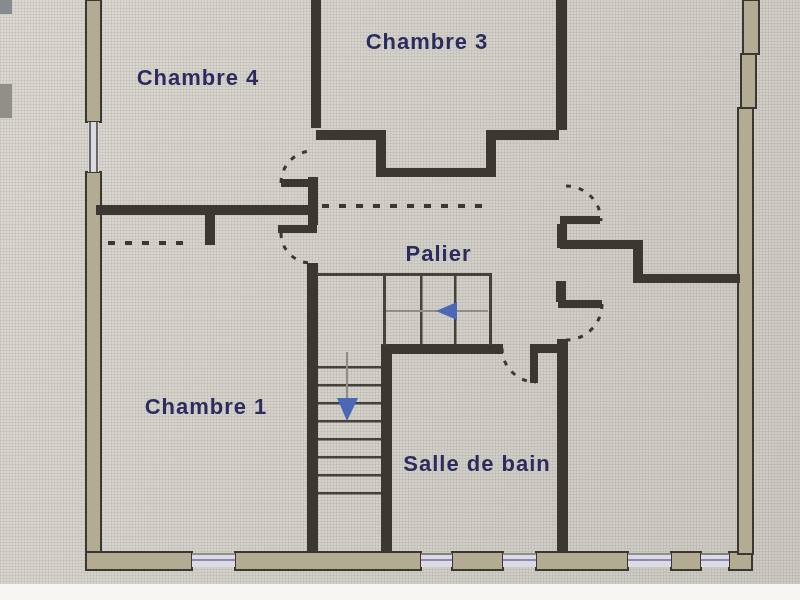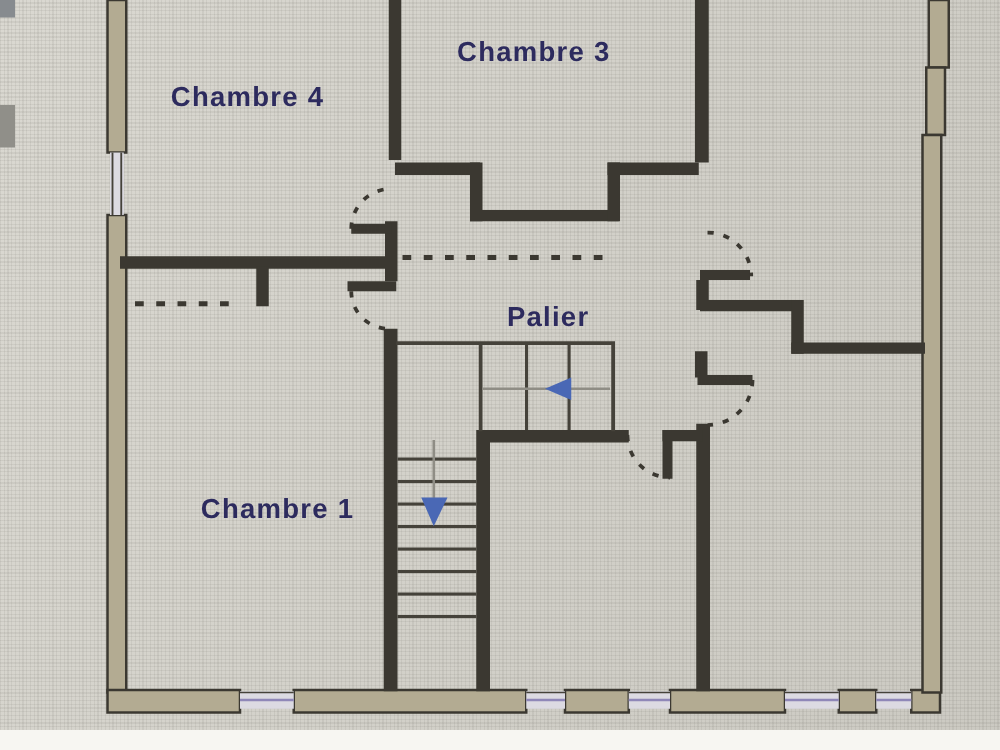--- a/index.html
+++ b/index.html
@@ -103,16 +103,17 @@
       <path d="M 502 348 A 34 34 0 0 0 536 382" fill="none" stroke="#3b3831" stroke-width="3" stroke-dasharray="5 8"></path>
       <line x1="322" y1="206" x2="490" y2="206" stroke="#3b3831" stroke-width="4" stroke-dasharray="7 10"></line>
       <line x1="108" y1="243" x2="193" y2="243" stroke="#3b3831" stroke-width="4" stroke-dasharray="7 10"></line>
       <rect x="0" y="0" width="12" height="14" fill="#878b8f"></rect>
       <rect x="0" y="84" width="12" height="34" fill="#908f89"></rect>
     </svg>
 
   <div class="room-label" id="lbl-0" style="left: 198px; top: 78px; color: rgb(45, 43, 94);">Chambre 4</div>
   <div class="room-label" id="lbl-1" style="left: 427px; top: 42px; color: rgb(45, 43, 94);">Chambre 3</div>
   <div class="room-label" id="lbl-3" style="left: 429px; top: 254px; color: rgb(45, 43, 94); padding-left: 19px;">Palier</div>
-  <div class="room-label" id="lbl-4" style="left: 222px; top: 407px; color: rgb(45, 43, 94);">Chambre 1</div>
+  <div class="room-label" id="lbl-4" style="left: 206px; top: 407px; color: rgb(45, 43, 94);">Chambre 1</div>
+  <div class="room-label" id="lbl-5" style="left: 477px; top: 464px; color: rgb(45, 43, 94);">Salle de bain</div>
 
   <div class="white-strip" id="white-strip" style="top: 584px; height: 16px; background: rgb(247, 246, 242);"></div>
 </div>
 
 </body></html>

